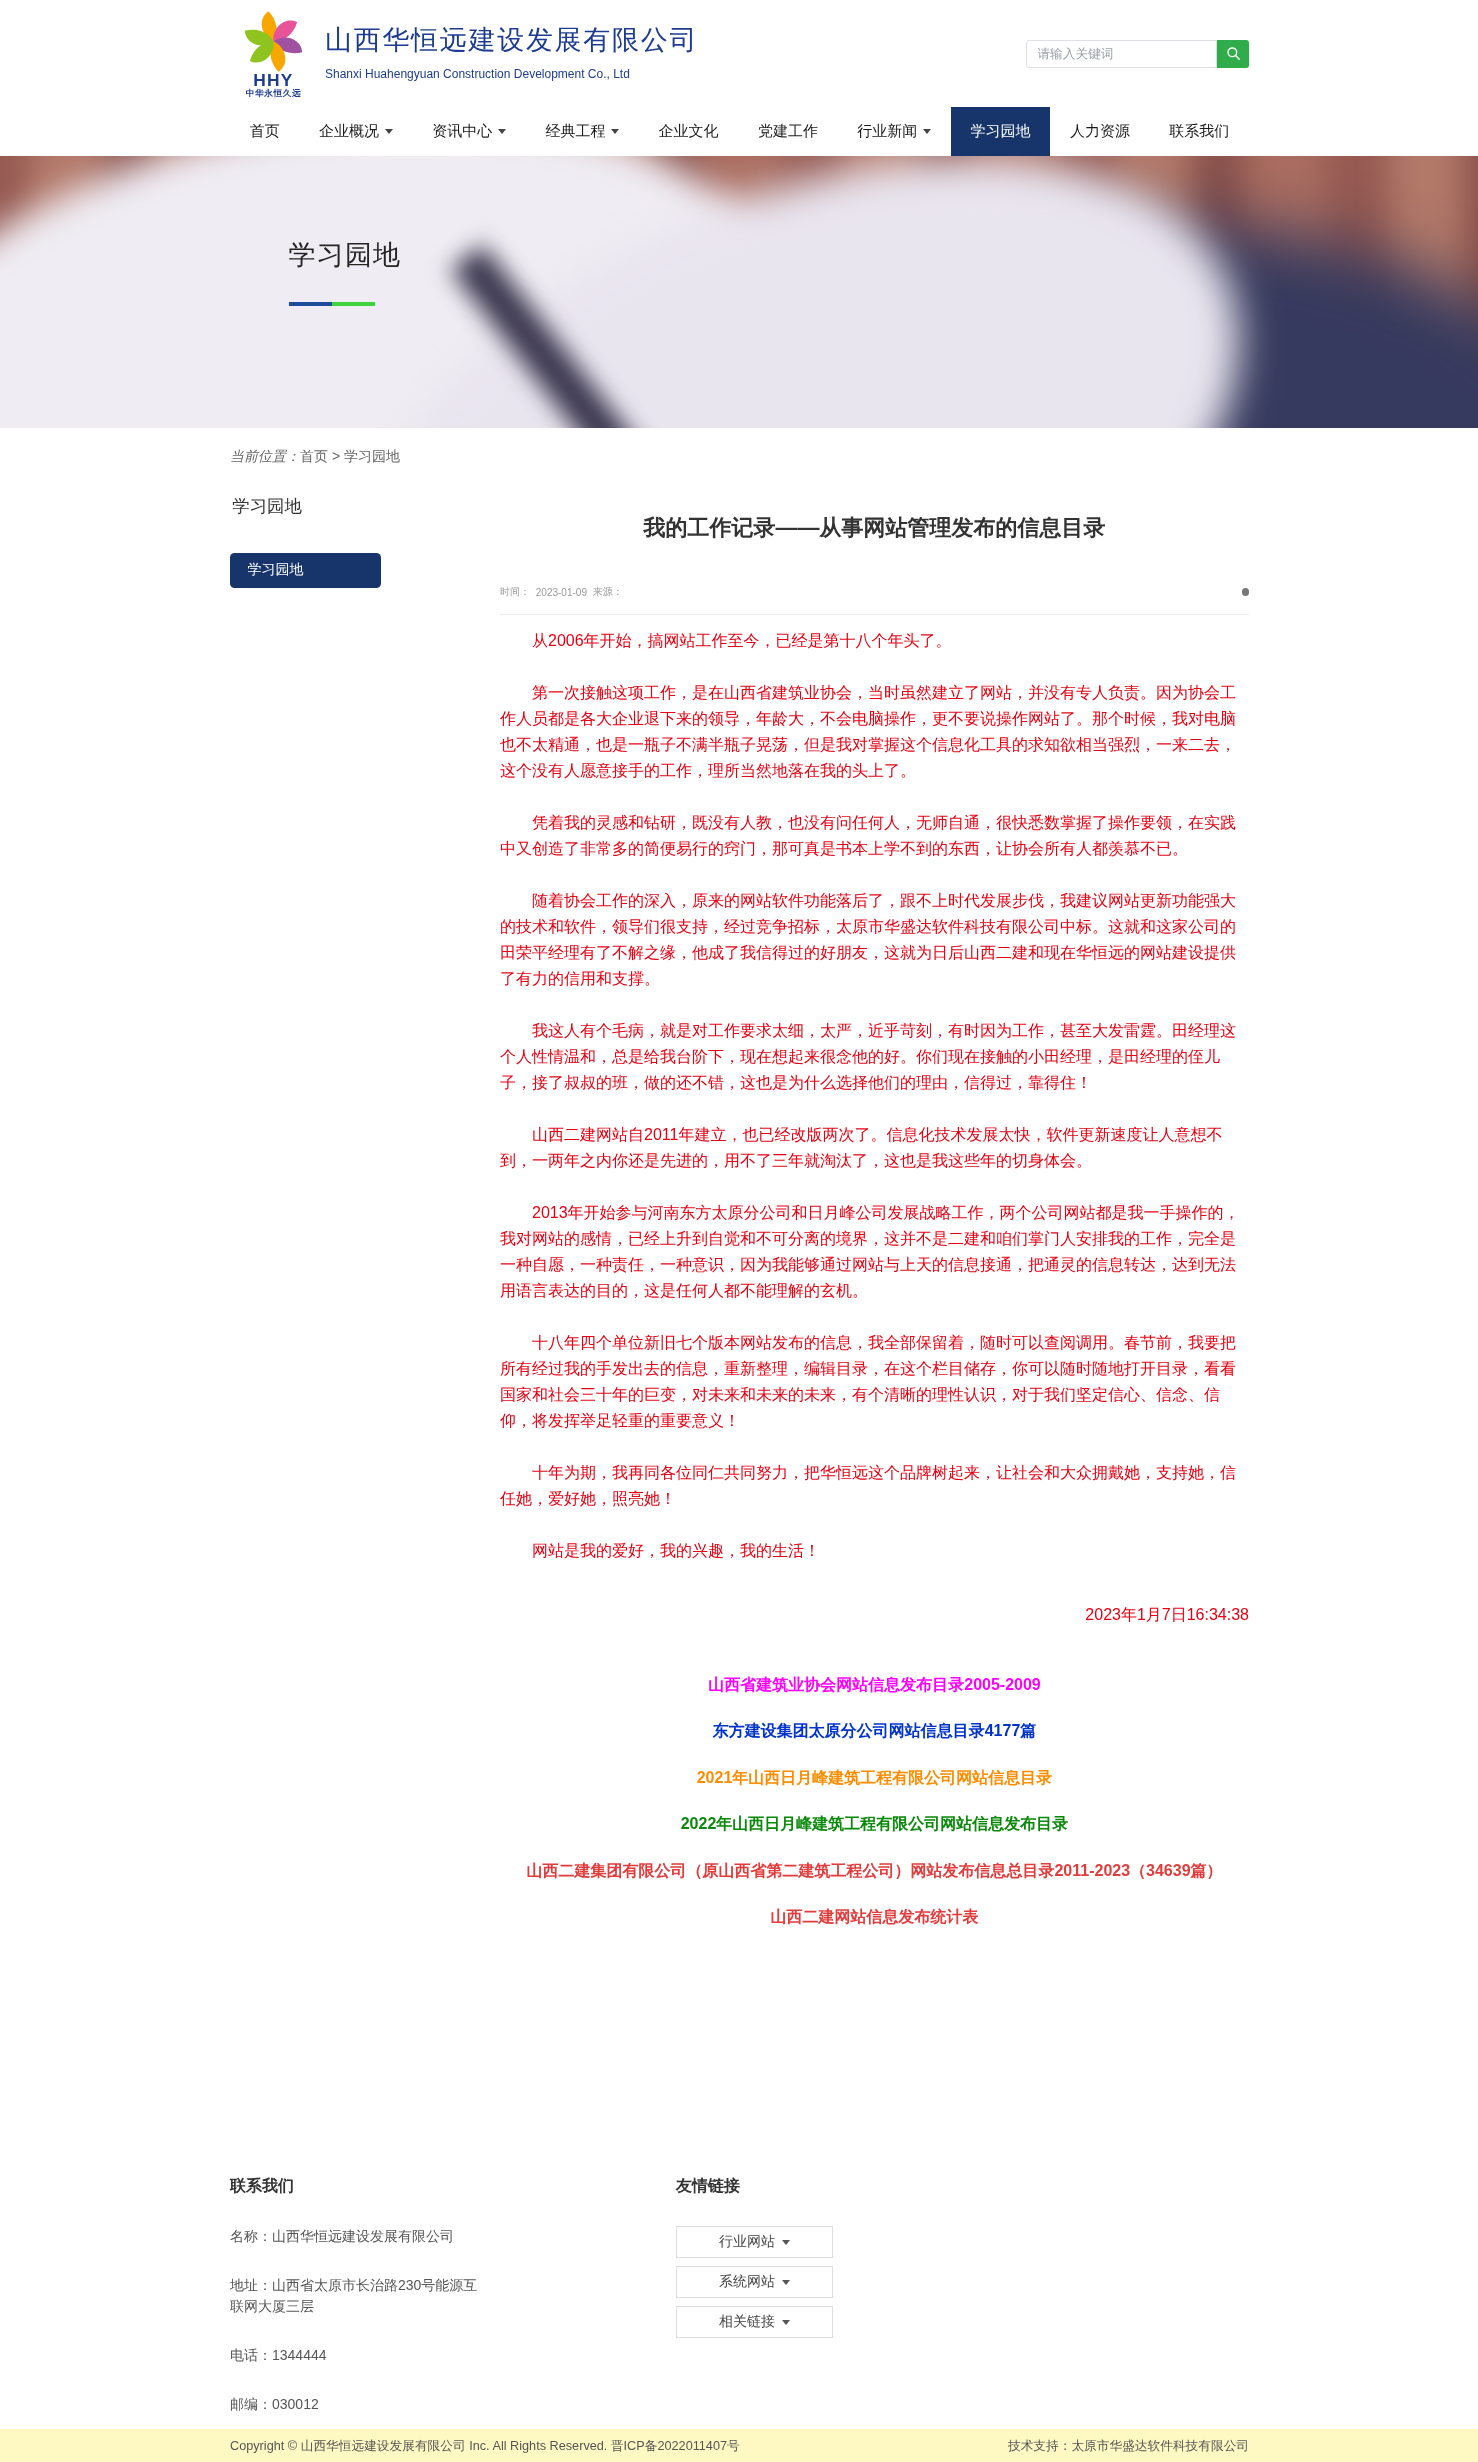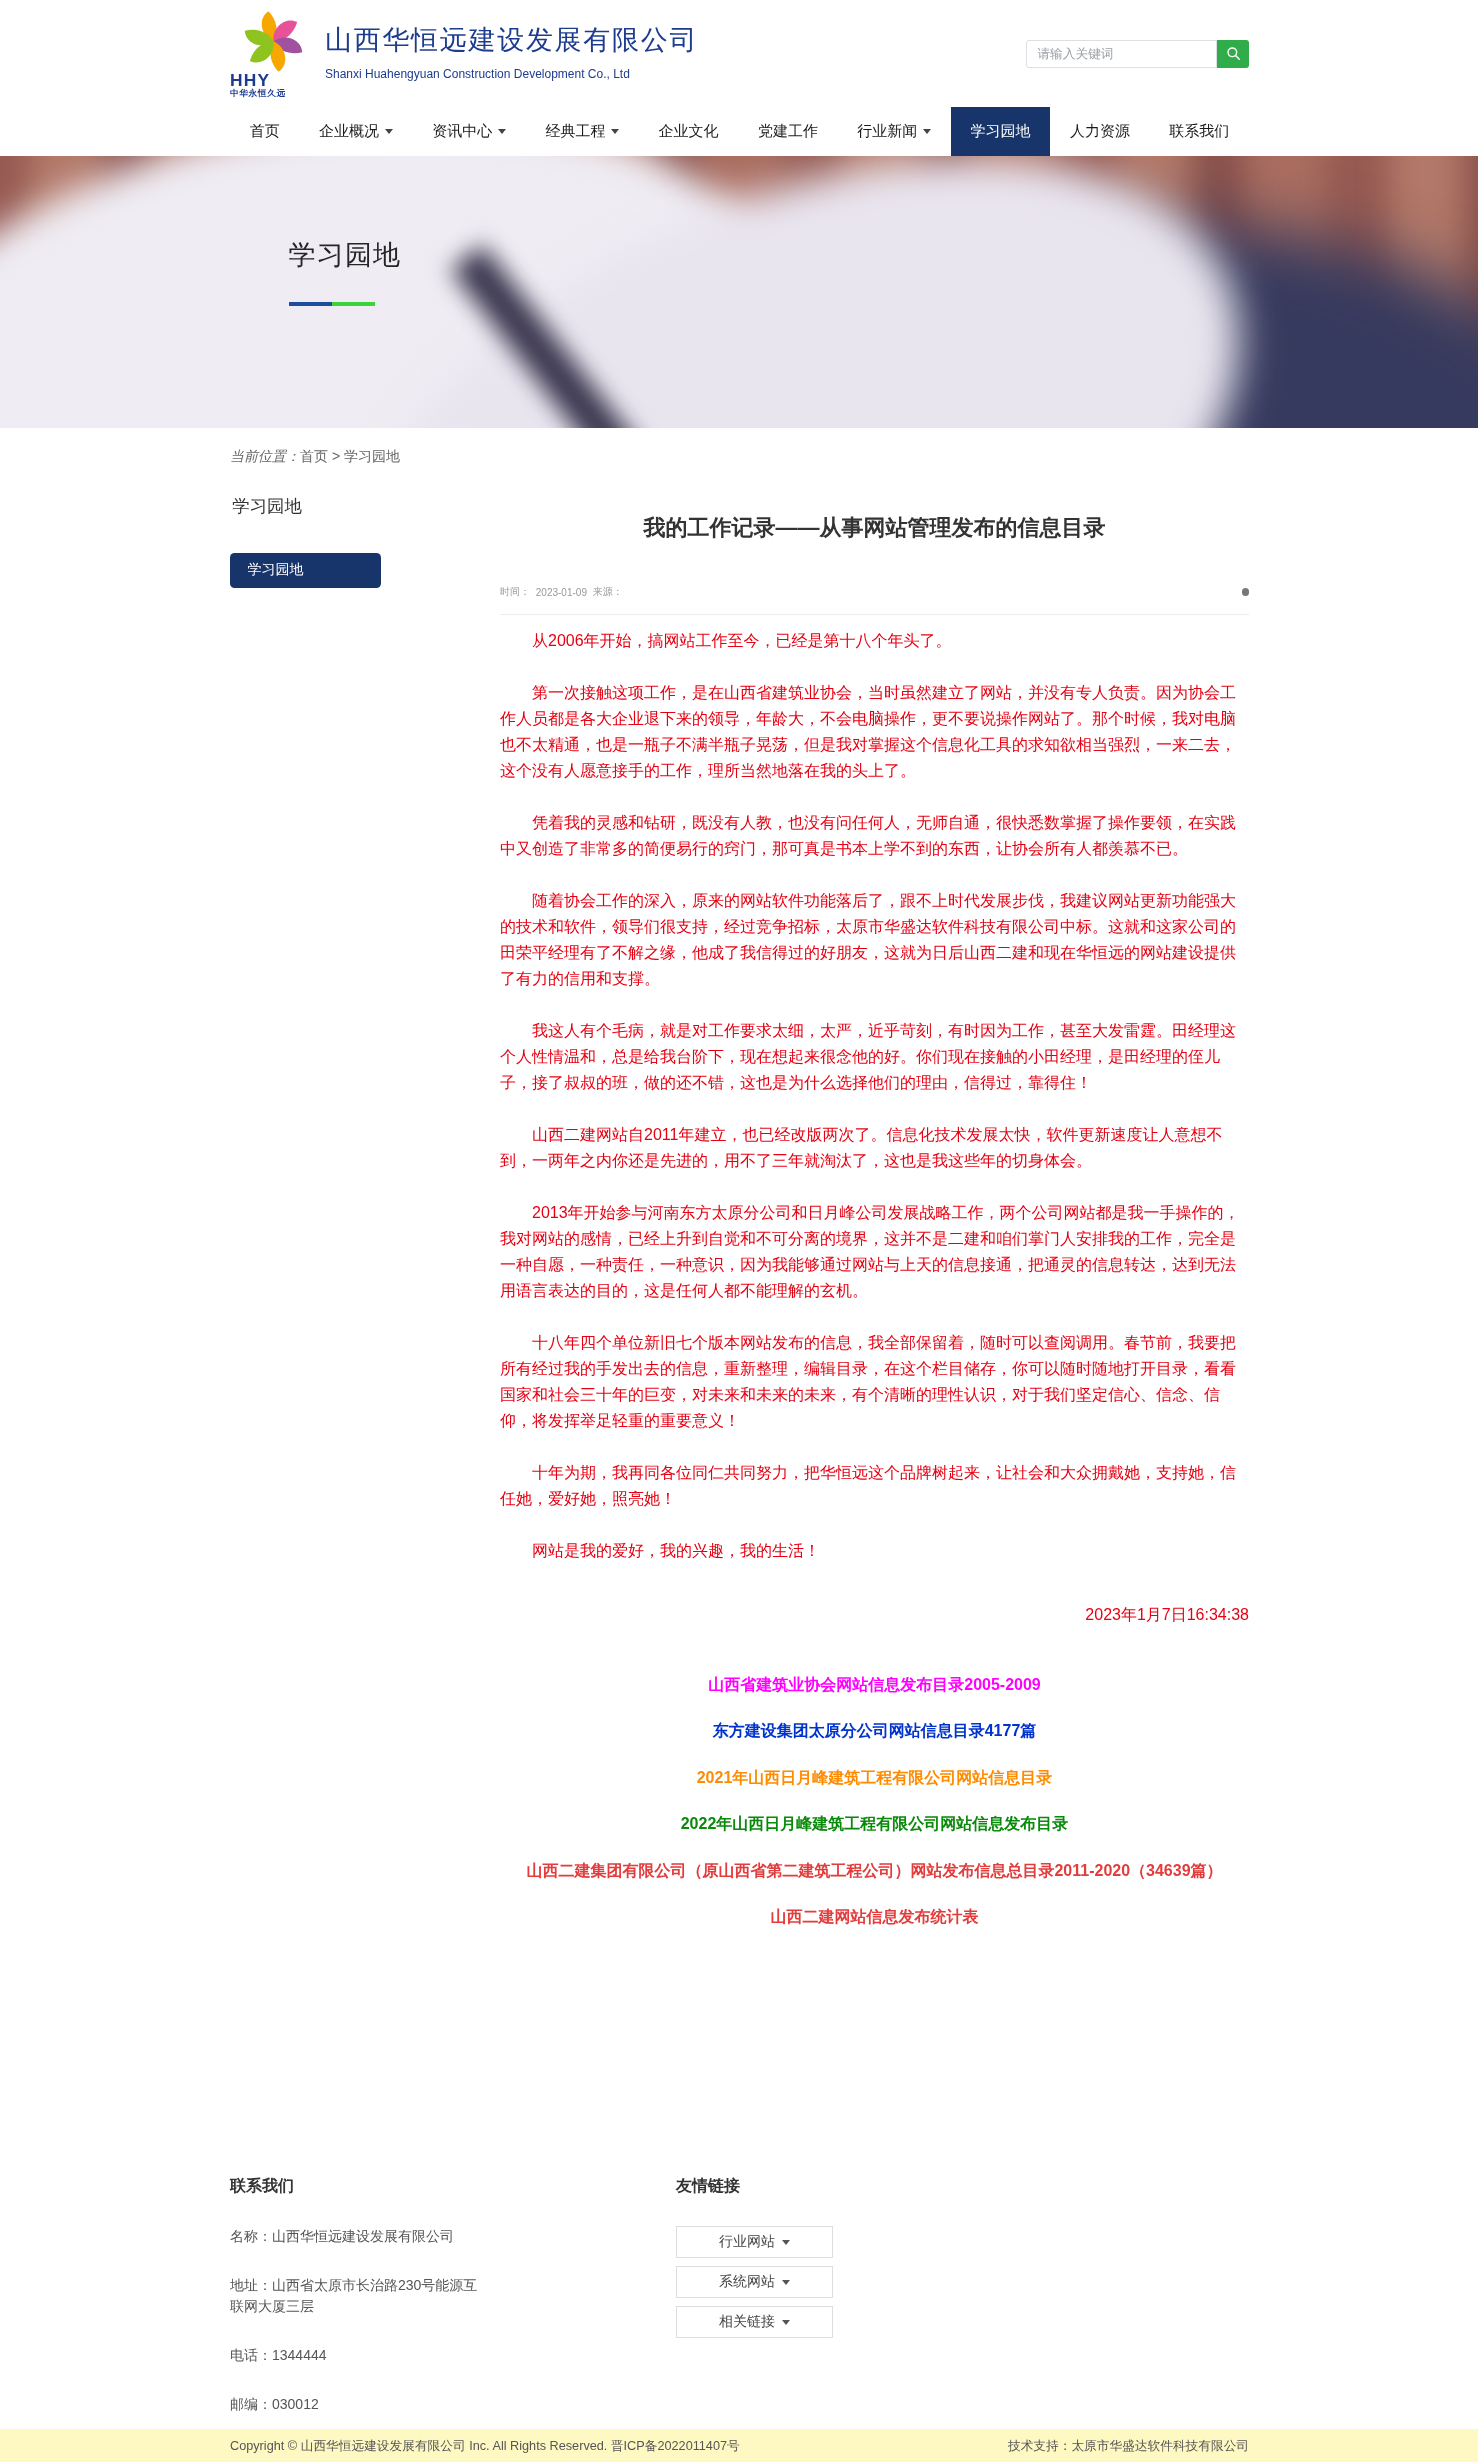--- a/index.html
+++ b/index.html
@@ -8,21 +8,21 @@
     width:1479px; background:#ffffff;
     font-family:"Liberation Sans","DejaVu Sans",sans-serif;
     color:#333;
   }
   .container { width:1019px; margin:0 auto; }
 
   
   .header { height:107px; background:#fff; }
   .header .container { height:100%; display:flex; align-items:center; justify-content:space-between; }
   .logo { display:flex; align-items:flex-start; }
-  .logo-mark { width:87px; text-align:left; }
+  .logo-mark { width:87px; text-align:center; }
   .logo-mark svg { width:63px; height:63px; display:block; margin:3.5px auto 0; }
   .logo-hhy { font-size:17.4px; font-weight:bold; color:#1d3c8f; letter-spacing:1.2px; line-height:15px; }
   .logo-slogan { font-size:8.7px; font-weight:bold; color:#1d3c8f; letter-spacing:0.6px; }
   .logo-text { margin-left:8px; padding-top:15px; }
   .logo-cn { font-size:27px; font-weight:normal; color:#1d3c8f; letter-spacing:1.7px; }
   .logo-en { font-size:12px; font-weight:normal; color:#1d3c8f; margin-top:9.3px; }
   .search { display:flex; }
   .search input {
     width:191px; height:28px; border:0.6px solid #dcdfe3; border-radius:2.9px 0 0 2.9px;
     font-size:12.7px; padding:0 10.4px; color:#333; outline:none;
@@ -235,21 +235,21 @@
         <p>十年为期，我再同各位同仁共同努力，把华恒远这个品牌树起来，让社会和大众拥戴她，支持她，信任她，爱好她，照亮她！</p>
         <p>网站是我的爱好，我的兴趣，我的生活！</p>
 
         <div class="date-line">2023年1月7日16:34:38</div>
 
         <div class="links-list">
           <a style="color: rgb(255, 0, 255);">山西省建筑业协会网站信息发布目录2005-2009</a>
           <a style="color: rgb(0, 51, 204);">东方建设集团太原分公司网站信息目录4177篇</a>
           <a style="color: rgb(255, 140, 0);">2021年山西日月峰建筑工程有限公司网站信息目录</a>
           <a style="color: rgb(10, 138, 10);">2022年山西日月峰建筑工程有限公司网站信息发布目录</a>
-          <a style="color: rgb(226, 60, 60);">山西二建集团有限公司（原山西省第二建筑工程公司）网站发布信息总目录2011-2020（34639篇）</a>
+          <a style="color: rgb(226, 60, 60);">山西二建集团有限公司（原山西省第二建筑工程公司）网站发布信息总目录2011-2023（34639篇）</a>
           <a style="color: rgb(226, 60, 60);">山西二建网站信息发布统计表</a>
         </div>
       </div>
     </div>
   </div>
 </div>
 
 <div class="footer-top">
   <div class="container">
     <div class="f-col-contact">

